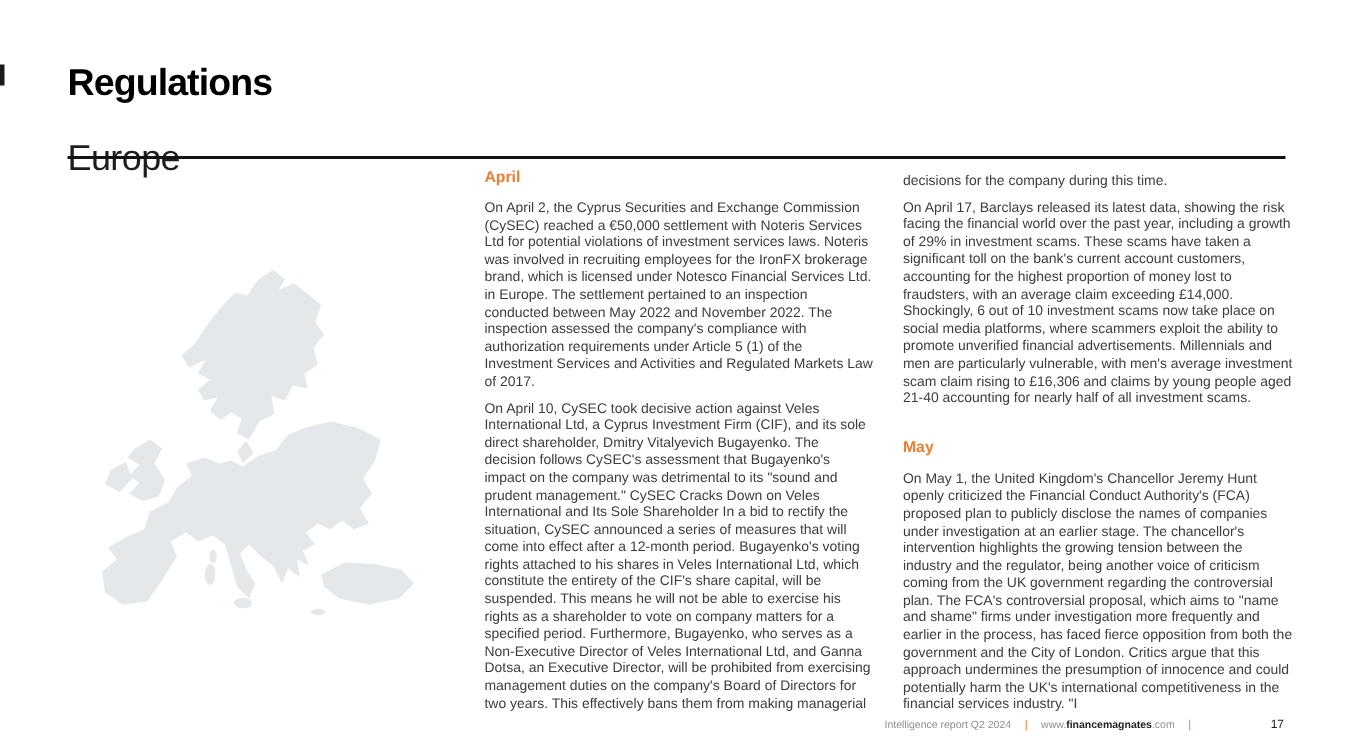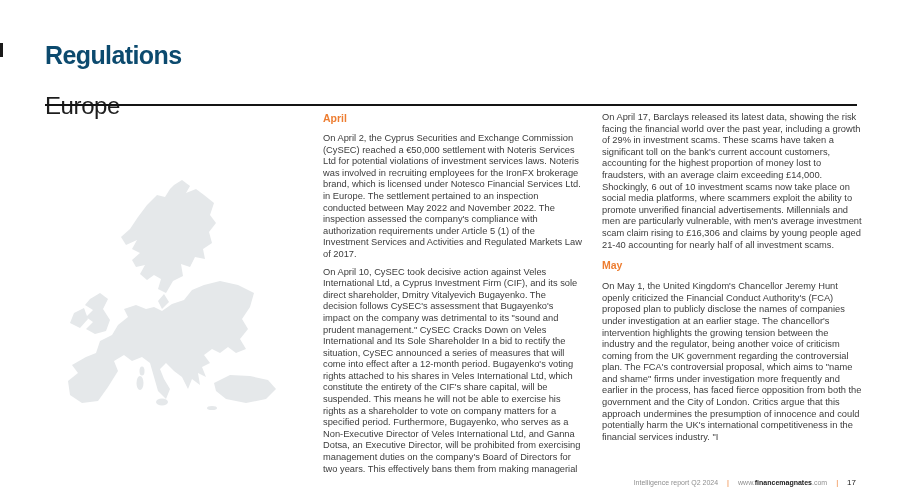--- a/index.html
+++ b/index.html
@@ -5,48 +5,48 @@
   * { margin:0; padding:0; box-sizing:border-box; }
   html,body { background:#ffffff; }
   .page {
     position:relative; width:900px; height:500px; background:#ffffff;
     font-family:"Liberation Sans", sans-serif; overflow:hidden;
     --accent:#ED7D31; --map-fill:#E5E8EA;
   }
   .crop-mark { position:absolute; left:0; top:43px; width:3px; height:14px; background:#1a1a1a; }
   .page-title {
     position:absolute; left:45px; top:42px; font-size:25px; line-height:27px;
-    font-weight:700; color:#0c4a6e; letter-spacing:-0.6px;
+    font-weight:700; color:#000000; letter-spacing:-0.6px;
   }
   .page-subtitle {
     position:absolute; left:45px; top:70px; font-size:24px; line-height:26px;
     font-weight:400; color:#1d1d1d; letter-spacing:-0.4px;margin-top:23px;
   }
   .title-rule { position:absolute; left:45px; top:104px; width:812px; height:2px; background:#141414; }
   .map-wrap { position:absolute; left:62px; top:177px; width:226px; height:236px; }
   .map-shape { fill:var(--map-fill); }
   .col { position:absolute; top:112px; }
   .col-left  { left:323px; width:259px; }
   .col-right { left:602px; width:261px; }
   .section-heading {
     color:var(--accent); font-size:10.5px; font-weight:700; line-height:13px;
     margin-bottom:8px;
   }
-  .section-heading.may { margin-top:8px; margin-bottom:9px; }
+  .section-heading.may { margin-top:20px; margin-bottom:9px; }
   .body-par {
     font-size:9.3px; line-height:11.6px; color:#3c3c3c; margin-bottom:6px;
   }
   .col-right .first-par { padding-top:3px; }
   .footer {
     position:absolute; right:44px; bottom:13px; display:flex; align-items:baseline;
     font-size:7px; color:#8f8f8f; white-space:nowrap;
   }
   .footer .sep { color:var(--accent); margin:0 9px; font-size:7.5px; }
   .footer .site-name { font-weight:700; color:#222222; }
-  .footer .page-num { font-weight:400; color:#222222; font-size:8px; }
+  .footer .page-num { font-weight:400; color:#222222; font-size:8px;margin-left:44px; }
 </style>
 </head>
 <body>
 
 <div class="page" style="--accent: #ED7D31; --map-fill: #E5E8EA;">
 
   <div class="crop-mark"></div>
 
   <h1 class="page-title">Regulations</h1>
   <h2 class="page-subtitle">Europe</h2>
@@ -74,20 +74,21 @@
     </svg>
   </div>
 
   <div class="col col-left">
     <div class="section-heading">April</div>
     <p class="body-par">On April 2, the Cyprus Securities and Exchange Commission (CySEC) reached a €50,000 settlement with Noteris Services Ltd for potential violations of investment services laws. Noteris was involved in recruiting employees for the IronFX brokerage brand, which is licensed under Notesco Financial Services Ltd. in Europe. The settlement pertained to an inspection conducted between May 2022 and November 2022. The inspection assessed the company's compliance with authorization requirements under Article 5 (1) of the Investment Services and Activities and Regulated Markets Law of 2017.</p>
     <p class="body-par">On April 10, CySEC took decisive action against Veles International Ltd, a Cyprus Investment Firm (CIF), and its sole direct shareholder, Dmitry Vitalyevich Bugayenko. The decision follows CySEC's assessment that Bugayenko's impact on the company was detrimental to its "sound and prudent management." CySEC Cracks Down on Veles International and Its Sole Shareholder In a bid to rectify the situation, CySEC announced a series of measures that will come into effect after a 12-month period. Bugayenko's voting rights attached to his shares in Veles International Ltd, which constitute the entirety of the CIF's share capital, will be suspended. This means he will not be able to exercise his rights as a shareholder to vote on company matters for a specified period. Furthermore, Bugayenko, who serves as a Non-Executive Director of Veles International Ltd, and Ganna Dotsa, an Executive Director, will be prohibited from exercising management duties on the company's Board of Directors for two years. This effectively bans them from making managerial</p>
   </div>
 
   <div class="col col-right">
+    <p class="body-par first-par">decisions for the company during this time.</p>
     <p class="body-par">On April 17, Barclays released its latest data, showing the risk facing the financial world over the past year, including a growth of 29% in investment scams. These scams have taken a significant toll on the bank's current account customers, accounting for the highest proportion of money lost to fraudsters, with an average claim exceeding £14,000. Shockingly, 6 out of 10 investment scams now take place on social media platforms, where scammers exploit the ability to promote unverified financial advertisements. Millennials and men are particularly vulnerable, with men's average investment scam claim rising to £16,306 and claims by young people aged 21-40 accounting for nearly half of all investment scams.</p>
     <div class="section-heading may">May</div>
     <p class="body-par">On May 1, the United Kingdom's Chancellor Jeremy Hunt openly criticized the Financial Conduct Authority's (FCA) proposed plan to publicly disclose the names of companies under investigation at an earlier stage. The chancellor's intervention highlights the growing tension between the industry and the regulator, being another voice of criticism coming from the UK government regarding the controversial plan. The FCA's controversial proposal, which aims to "name and shame" firms under investigation more frequently and earlier in the process, has faced fierce opposition from both the government and the City of London.  Critics argue that this approach undermines the presumption of innocence and could potentially harm the UK's international competitiveness in the financial services industry. "I</p>
   </div>
 
   <div class="footer">
     <span>Intelligence report Q2 2024</span>
     <span class="sep">|</span>
     <span><span>www.</span><span class="site-name">financemagnates</span><span>.com</span></span>
     <span class="sep">|</span>

